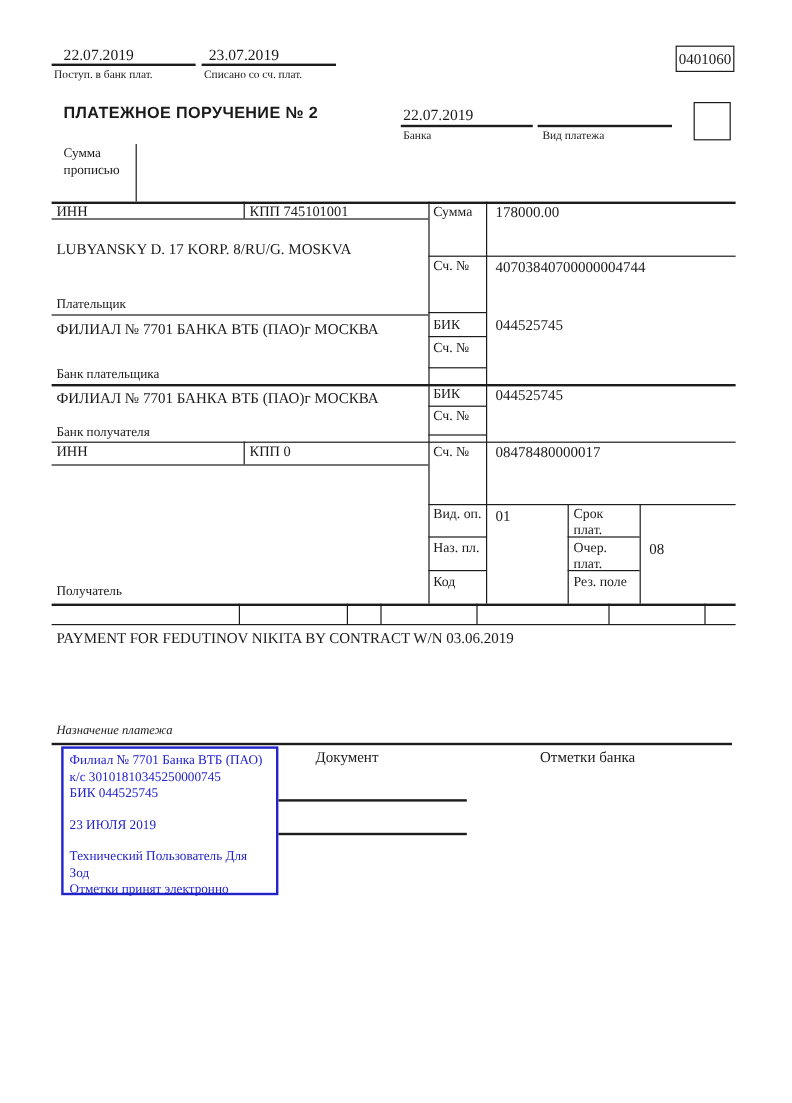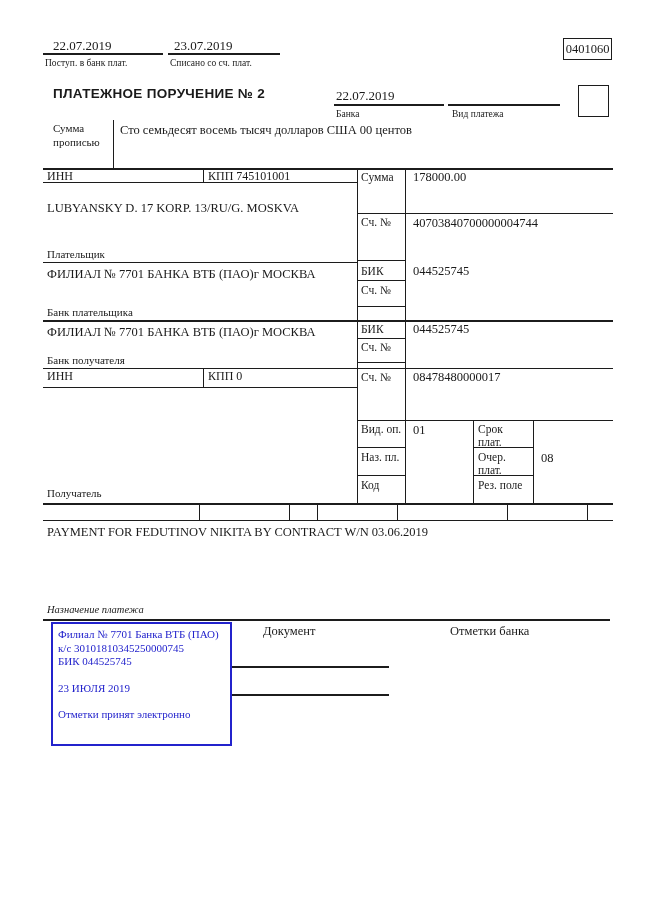--- a/index.html
+++ b/index.html
@@ -55,32 +55,31 @@
   <div class="t fs13" style="left:336px;top:89px">22.07.2019</div>
   <div class="hl2" style="left:334px;top:104px;width:110px"></div>
   <div class="t fs9" style="left:336px;top:109px">Банка</div>
   <div class="hl2" style="left:448px;top:104px;width:112px"></div>
   <div class="t fs9" style="left:452px;top:109px">Вид платежа</div>
   <div class="box" style="left:578px;top:85px;width:29px;height:30px"></div>
 
   <div class="t fs11" style="left:53px;top:122px">Сумма</div>
   <div class="t fs11" style="left:53px;top:136px">прописью</div>
   <div class="vl" style="left:113px;top:120px;height:48px"></div>
-  <div class="t fs125" style="left:120px;top:123px">Сто семьдесят восемь тысяч долларов США 00 центов</div>
 
   <div class="hl2" style="left:43px;top:168px;width:570px"></div>
   <div class="vl" style="left:357px;top:168px;height:335px"></div>
   <div class="vl" style="left:405px;top:168px;height:335px"></div>
 
   <div class="t fs12" style="left:47px;top:170px">ИНН</div>
   <div class="vl" style="left:203px;top:168px;height:14px"></div>
   <div class="t fs12" style="left:208px;top:170px">КПП 745101001</div>
   <div class="hl" style="left:43px;top:182px;width:314px"></div>
 
-  <div class="t fs125" style="left:47px;top:201px">LUBYANSKY D. 17 KORP. 13/RU/G. MOSKVA</div>
+  <div class="t fs125" style="left:47px;top:201px">LUBYANSKY D. 17 KORP. 8/RU/G. MOSKVA</div>
   <div class="t fs11" style="left:47px;top:248px">Плательщик</div>
   <div class="hl" style="left:43px;top:262px;width:314px"></div>
 
   <div class="t fs115" style="left:361px;top:171px">Сумма</div>
   <div class="t fs125" style="left:413px;top:170px">178000.00</div>
   <div class="hl" style="left:357px;top:213px;width:256px"></div>
   <div class="t fs115" style="left:361px;top:216px">Сч. №</div>
   <div class="t fs125" style="left:413px;top:216px">40703840700000004744</div>
   <div class="hl" style="left:357px;top:260px;width:48px"></div>
 
@@ -146,16 +145,17 @@
   <div class="hl" style="left:232px;top:666px;width:157px;height:1.5px"></div>
   <div class="hl" style="left:232px;top:694px;width:157px;height:1.5px"></div>
 
   <div class="stamp">
     <p class="sline">Филиал № 7701 Банка ВТБ (ПАО)</p>
     <p class="sline">к/с 30101810345250000745</p>
     <p class="sline">БИК 044525745</p>
     <div class="gap"></div>
     <p class="sline">23 ИЮЛЯ 2019</p>
     <div class="gap"></div>
+    <p class="sline">Технический Пользователь Для Зод</p>
     <p class="sline">Отметки принят электронно</p>
   </div>
 
 </div>
 
 </body></html>

